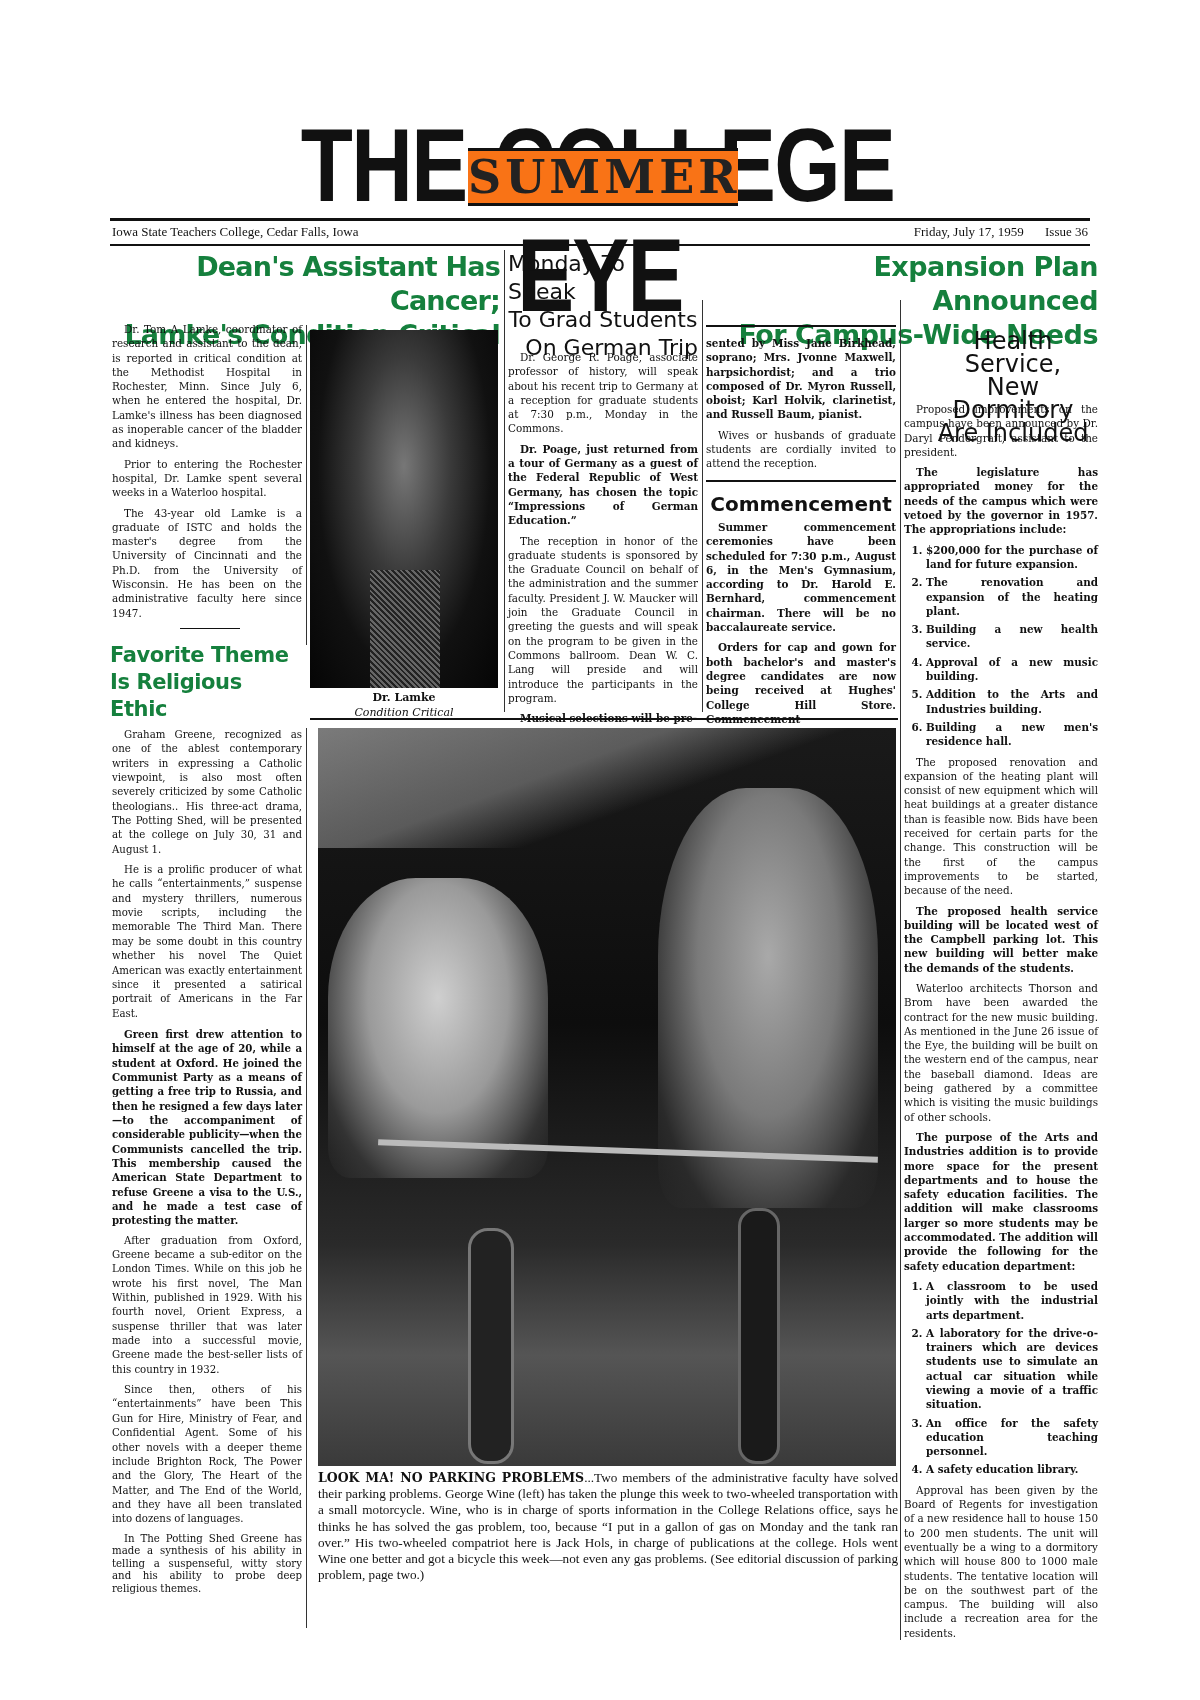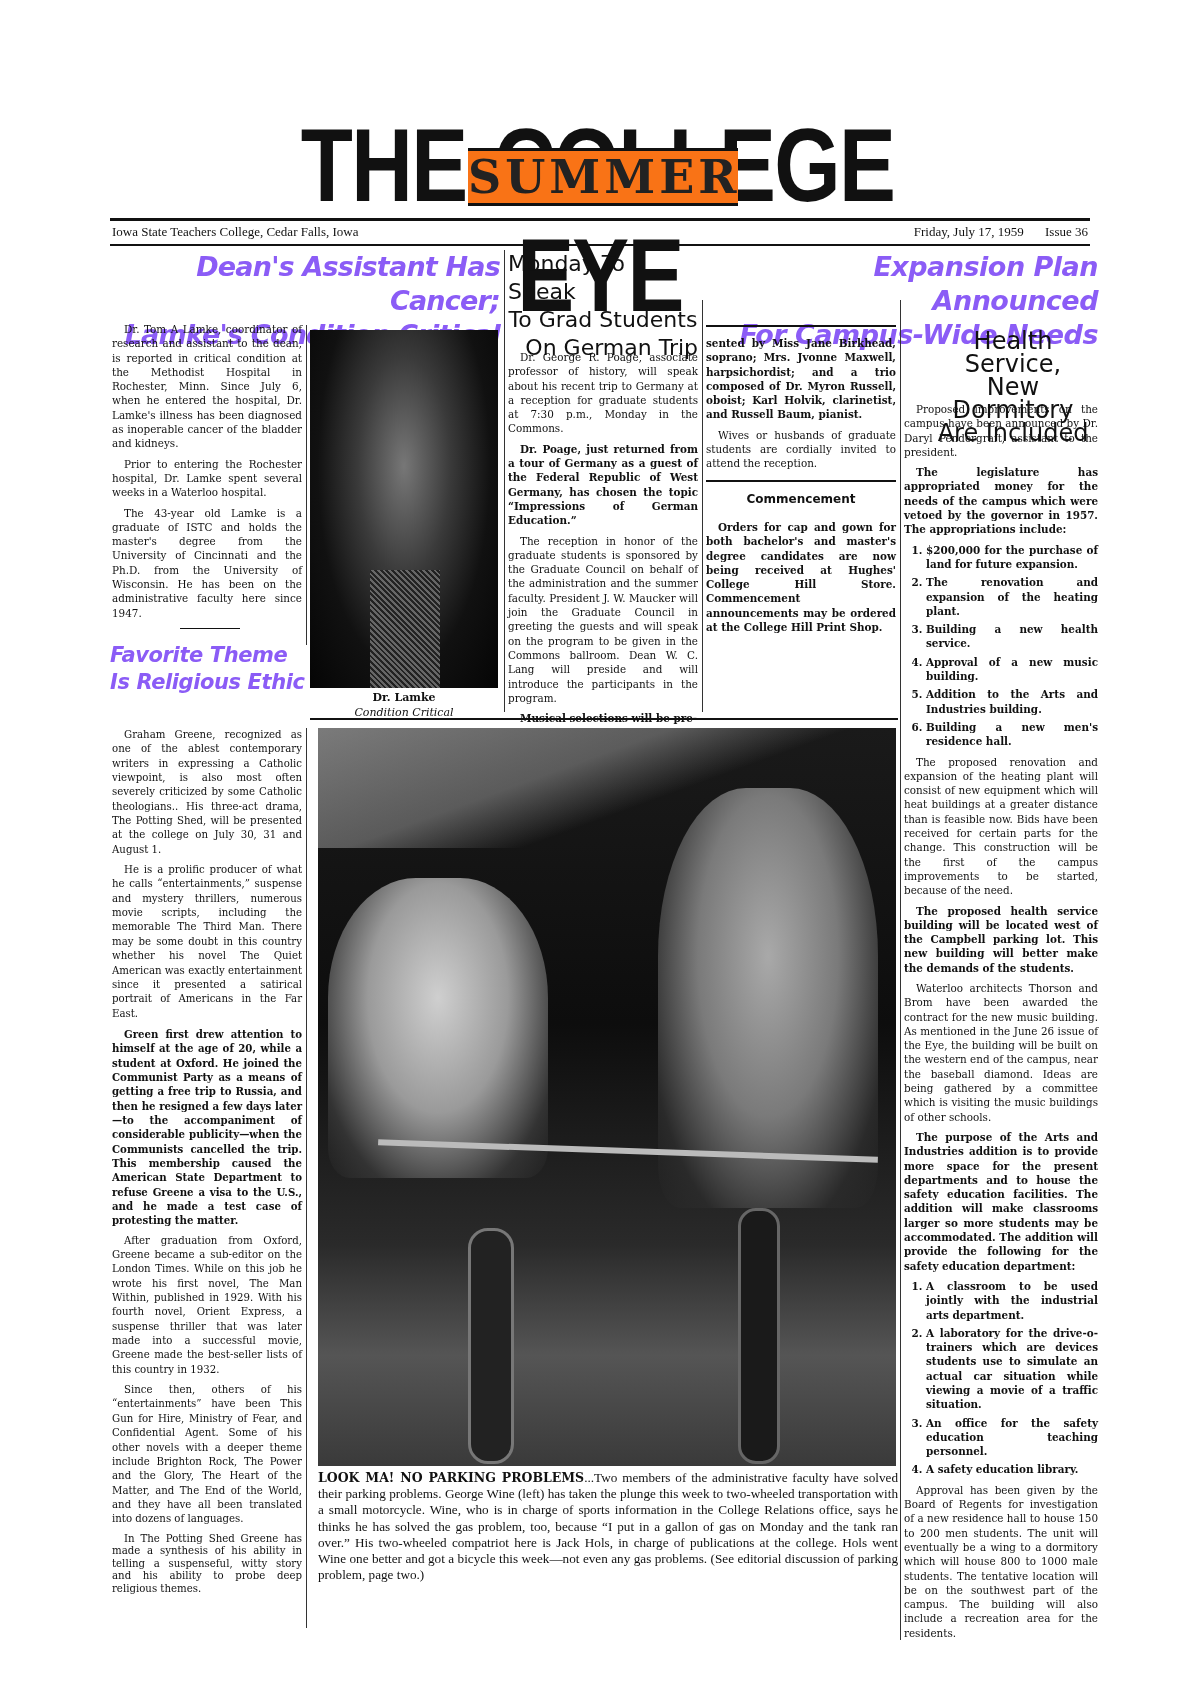--- a/index.html
+++ b/index.html
@@ -5,21 +5,21 @@
     html, body { margin:0; padding:0; background:#ffffff; }
     body { width:1200px; height:1700px; position:relative; overflow:hidden; color:#111; font-family:"DejaVu Serif", serif; }
     .abs { position:absolute; }
     .masthead { left:200px; top:118px; width:800px; height:100px; }
     .mast-main { position:absolute; left:0; top:-8px; width:800px; text-align:center; font-family:"Liberation Sans", sans-serif; font-weight:bold; font-size:104px; letter-spacing:-2px; line-height:110px; transform:scaleX(0.82); transform-origin:center; color:#111; }
     .mast-summer { position:absolute; left:268px; top:30px; width:270px; text-align:center; font-family:"DejaVu Serif", serif; font-weight:bold; font-size:46px; letter-spacing:4px; background:#f97316; color:#222; line-height:52px; border-top:3px solid #111; border-bottom:3px solid #111; }
     .rule-top { left:110px; top:218px; width:980px; height:3px; background:#111; }
     .dateline { left:112px; top:224px; width:976px; font-size:13px; display:flex; justify-content:space-between; font-family:"Liberation Serif", serif; }
     .dateline .right span { margin-left:18px; }
     .rule-2 { left:110px; top:244px; width:980px; height:2px; background:#111; }
-    .headline { font-family:"DejaVu Sans", sans-serif; font-weight:bold; font-style:italic; color:#8b5cf6; }
+    .headline { font-family:"DejaVu Sans", sans-serif; font-weight:bold; color:#15803d; }
     .hl-dean { left:110px; top:250px; width:390px; font-size:27px; line-height:34px; text-align:right; letter-spacing:-0.8px; }
     .hl-poage { left:508px; top:250px; width:190px; font-family:"DejaVu Sans", sans-serif; font-size:22px; line-height:28px; text-align:right; }
     .hl-expansion { left:708px; top:250px; width:390px; font-size:27px; line-height:34px; text-align:right; letter-spacing:-0.5px; }
     .col { font-family:"DejaVu Serif", serif; font-size:10.4px; line-height:14.3px; text-align:justify; hyphens:auto; }
     .col p { margin:0 0 6px 0; text-indent:12px; }
     .col p.b { font-weight:bold; }
     .col ol { margin:0 0 6px 0; padding-left:22px; }
     .col ol li { margin-bottom:4px; font-weight:bold; }
     .vrule { width:1px; background:#333; }
     .hrule { height:2px; background:#111; }
@@ -31,21 +31,21 @@
     .photo-bikes { left:318px; top:728px; width:578px; height:738px; background:linear-gradient(180deg,#1a1a1a 0%,#0d0d0d 40%,#2a2a2a 70%,#555 85%,#3a3a3a 100%); overflow:hidden; }
     .photo-bikes .roof { position:absolute; left:0; top:0; width:560px; height:120px; background:linear-gradient(160deg,#bbb 0%,#888 40%,transparent 60%); opacity:.6; }
     .photo-bikes .man1 { position:absolute; left:10px; top:150px; width:220px; height:300px; background:radial-gradient(ellipse at 50% 40%, #cfcfcf 0%, #9a9a9a 45%, #333 80%, transparent 100%); border-radius:40% 40% 10% 10%; }
     .photo-bikes .man2 { position:absolute; left:340px; top:60px; width:220px; height:420px; background:radial-gradient(ellipse at 50% 40%, #a9a9a9 0%, #7a7a7a 45%, #2a2a2a 80%, transparent 100%); border-radius:40% 40% 10% 10%; }
     .photo-bikes .wheel1 { position:absolute; left:150px; top:500px; width:40px; height:230px; background:#222; border:3px solid #777; border-radius:20px; }
     .photo-bikes .wheel2 { position:absolute; left:420px; top:480px; width:36px; height:250px; background:#1a1a1a; border:3px solid #666; border-radius:18px; }
     .photo-bikes .handlebar { position:absolute; left:60px; top:420px; width:500px; height:6px; background:#bbb; transform:rotate(2deg); }
     .caption-bikes { left:318px; top:1470px; width:580px; font-family:"Liberation Serif", serif; font-size:13.2px; line-height:16.2px; text-align:justify; }
     .caption-bikes .lead { font-family:"DejaVu Serif", serif; font-weight:bold; font-size:12.5px; }
     .sub-headline { font-family:"DejaVu Sans", sans-serif; font-size:24px; line-height:23px; text-align:center; }
-    .sec-head { font-family:"DejaVu Sans", sans-serif; font-weight:bold; font-size:12px; text-align:center; }
+    .sec-head { font-family:"DejaVu Sans", sans-serif; font-weight:bold; font-size:20px; text-align:center; }
     .hl-greene { left:110px; top:642px; width:195px; font-size:21px; line-height:27px; text-align:left; letter-spacing:-0.4px; }
     .short-rule { height:1px; background:#111; }
   </style>
 </head>
 <body>
 
 <div class="abs masthead">
   <div class="mast-main">
     <span>THE</span>
     <span style="margin:0 6px;">COLLEGE</span>
@@ -117,20 +117,21 @@
 <div class="abs hrule" style="left:706px; top:325px; width:190px;"></div>
 
 <div class="abs col" style="left:706px; top:336px; width:190px;">
   <p class="b" style="text-indent:0;">sented by Miss Jane Birkhead, soprano; Mrs. Jvonne Maxwell, harpsichordist; and a trio composed of Dr. Myron Russell, oboist; Karl Holvik, clarinetist, and Russell Baum, pianist.</p>
   <p>Wives or husbands of graduate students are cordially invited to attend the reception.</p>
 </div>
 <div class="abs hrule" style="left:706px; top:480px; width:190px;"></div>
 
 <div class="abs sec-head" style="left:706px; top:492px; width:190px;">Commencement</div>
 <div class="abs col" style="left:706px; top:520px; width:190px; font-weight:bold;">
+  <p>Summer commencement ceremonies have been scheduled for 7:30 p.m., August 6, in the Men's Gymnasium, according to Dr. Harold E. Bernhard, commencement chairman. There will be no baccalaureate service.</p>
   <p>Orders for cap and gown for both bachelor's and master's degree candidates are now being received at Hughes' College Hill Store. Commencement announcements may be ordered at the College Hill Print Shop.</p>
 </div>
 <div class="abs vrule" style="left:900px; top:300px; height:1340px;"></div>
 
 <div class="abs sub-headline" style="left:928px; top:330px; width:170px;">
   <div>Health Service,</div>
   <div>New Dormitory</div>
   <div>Are Included</div>
 </div>
 <div class="abs col" style="left:904px; top:402px; width:194px;">

